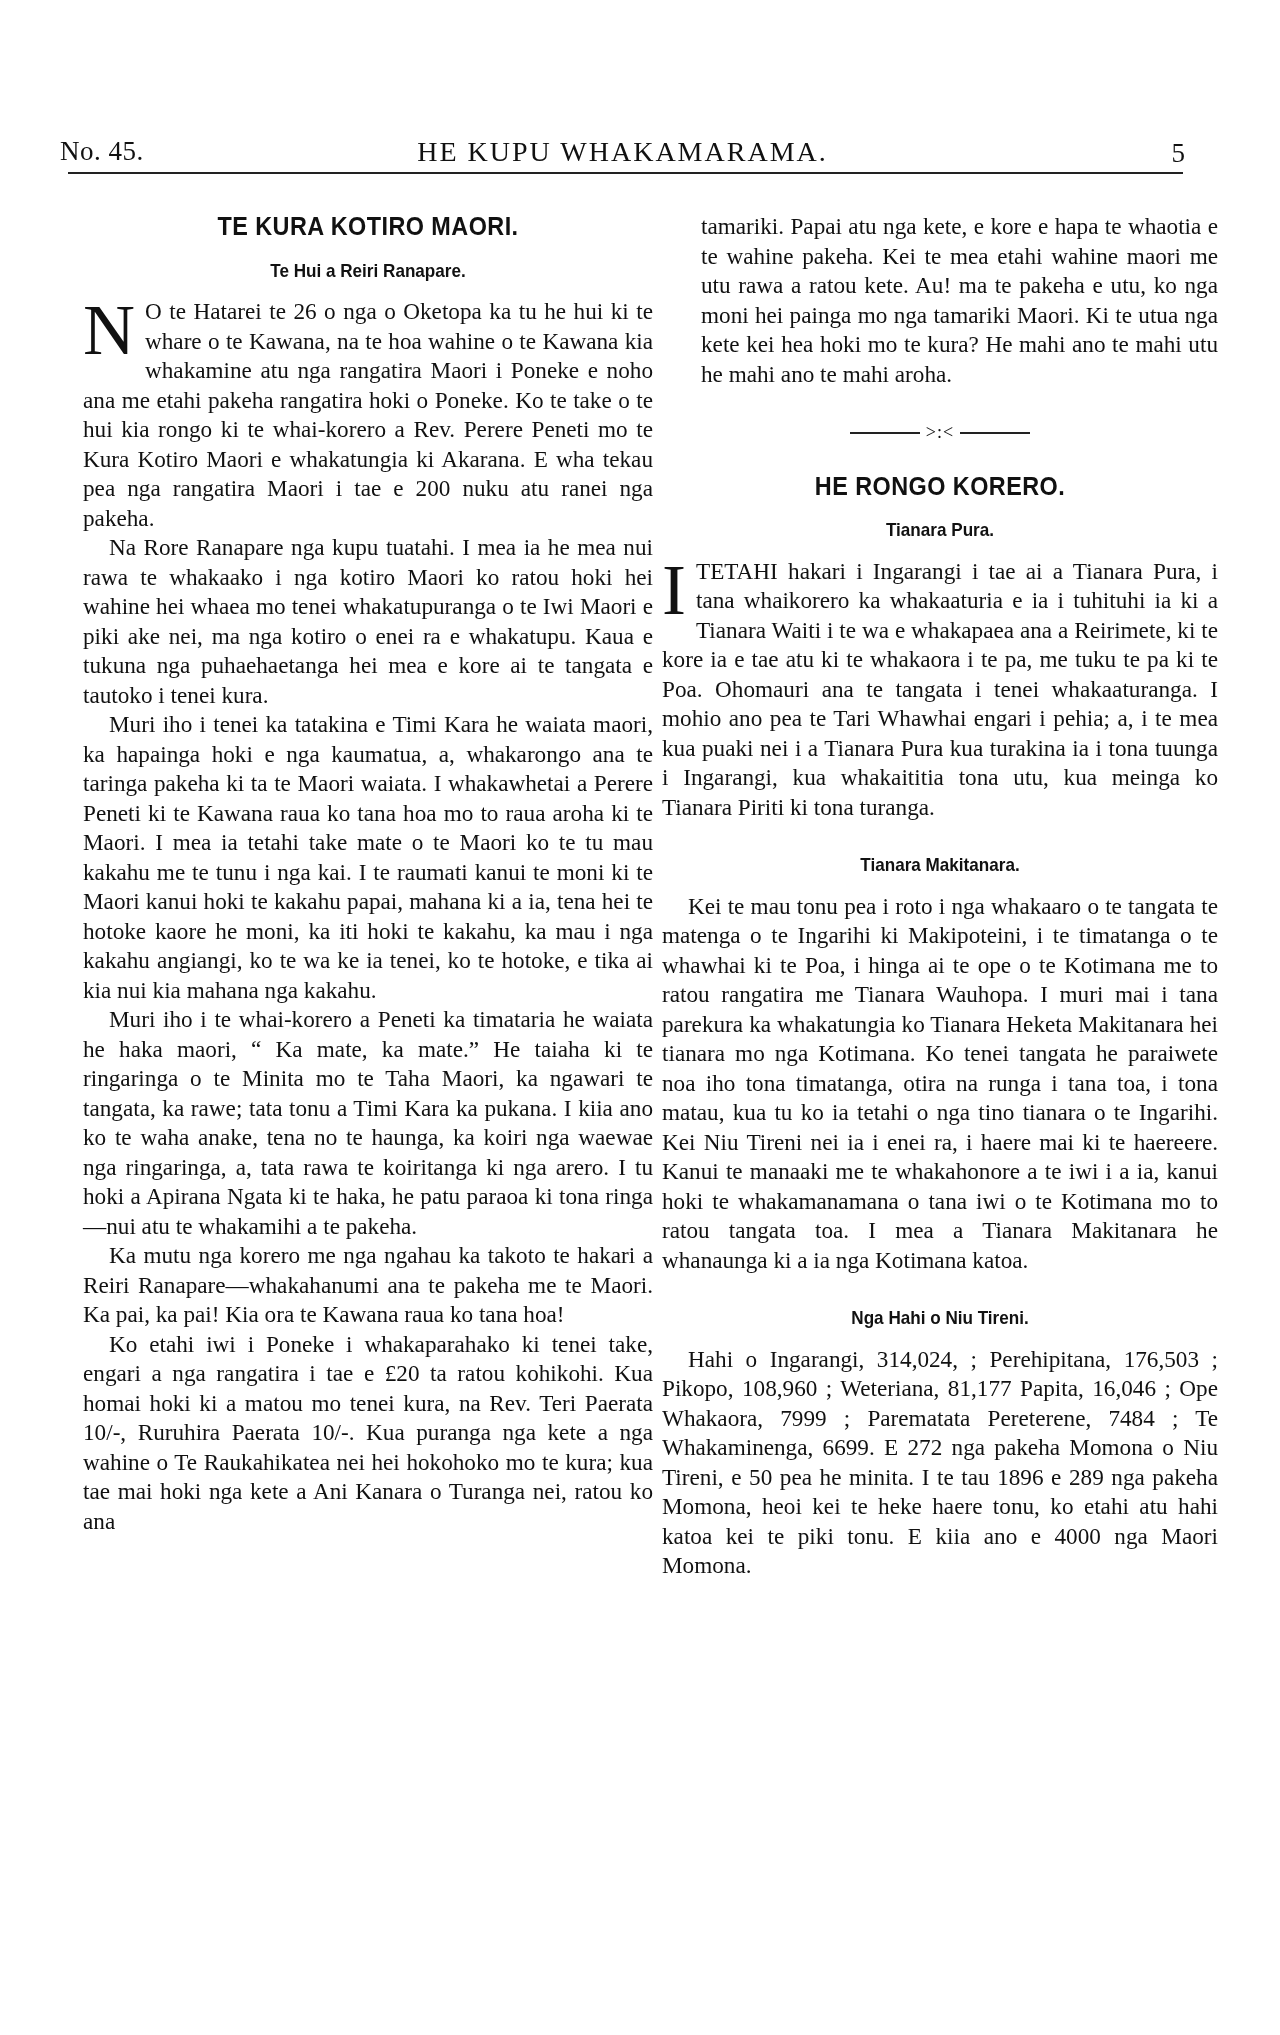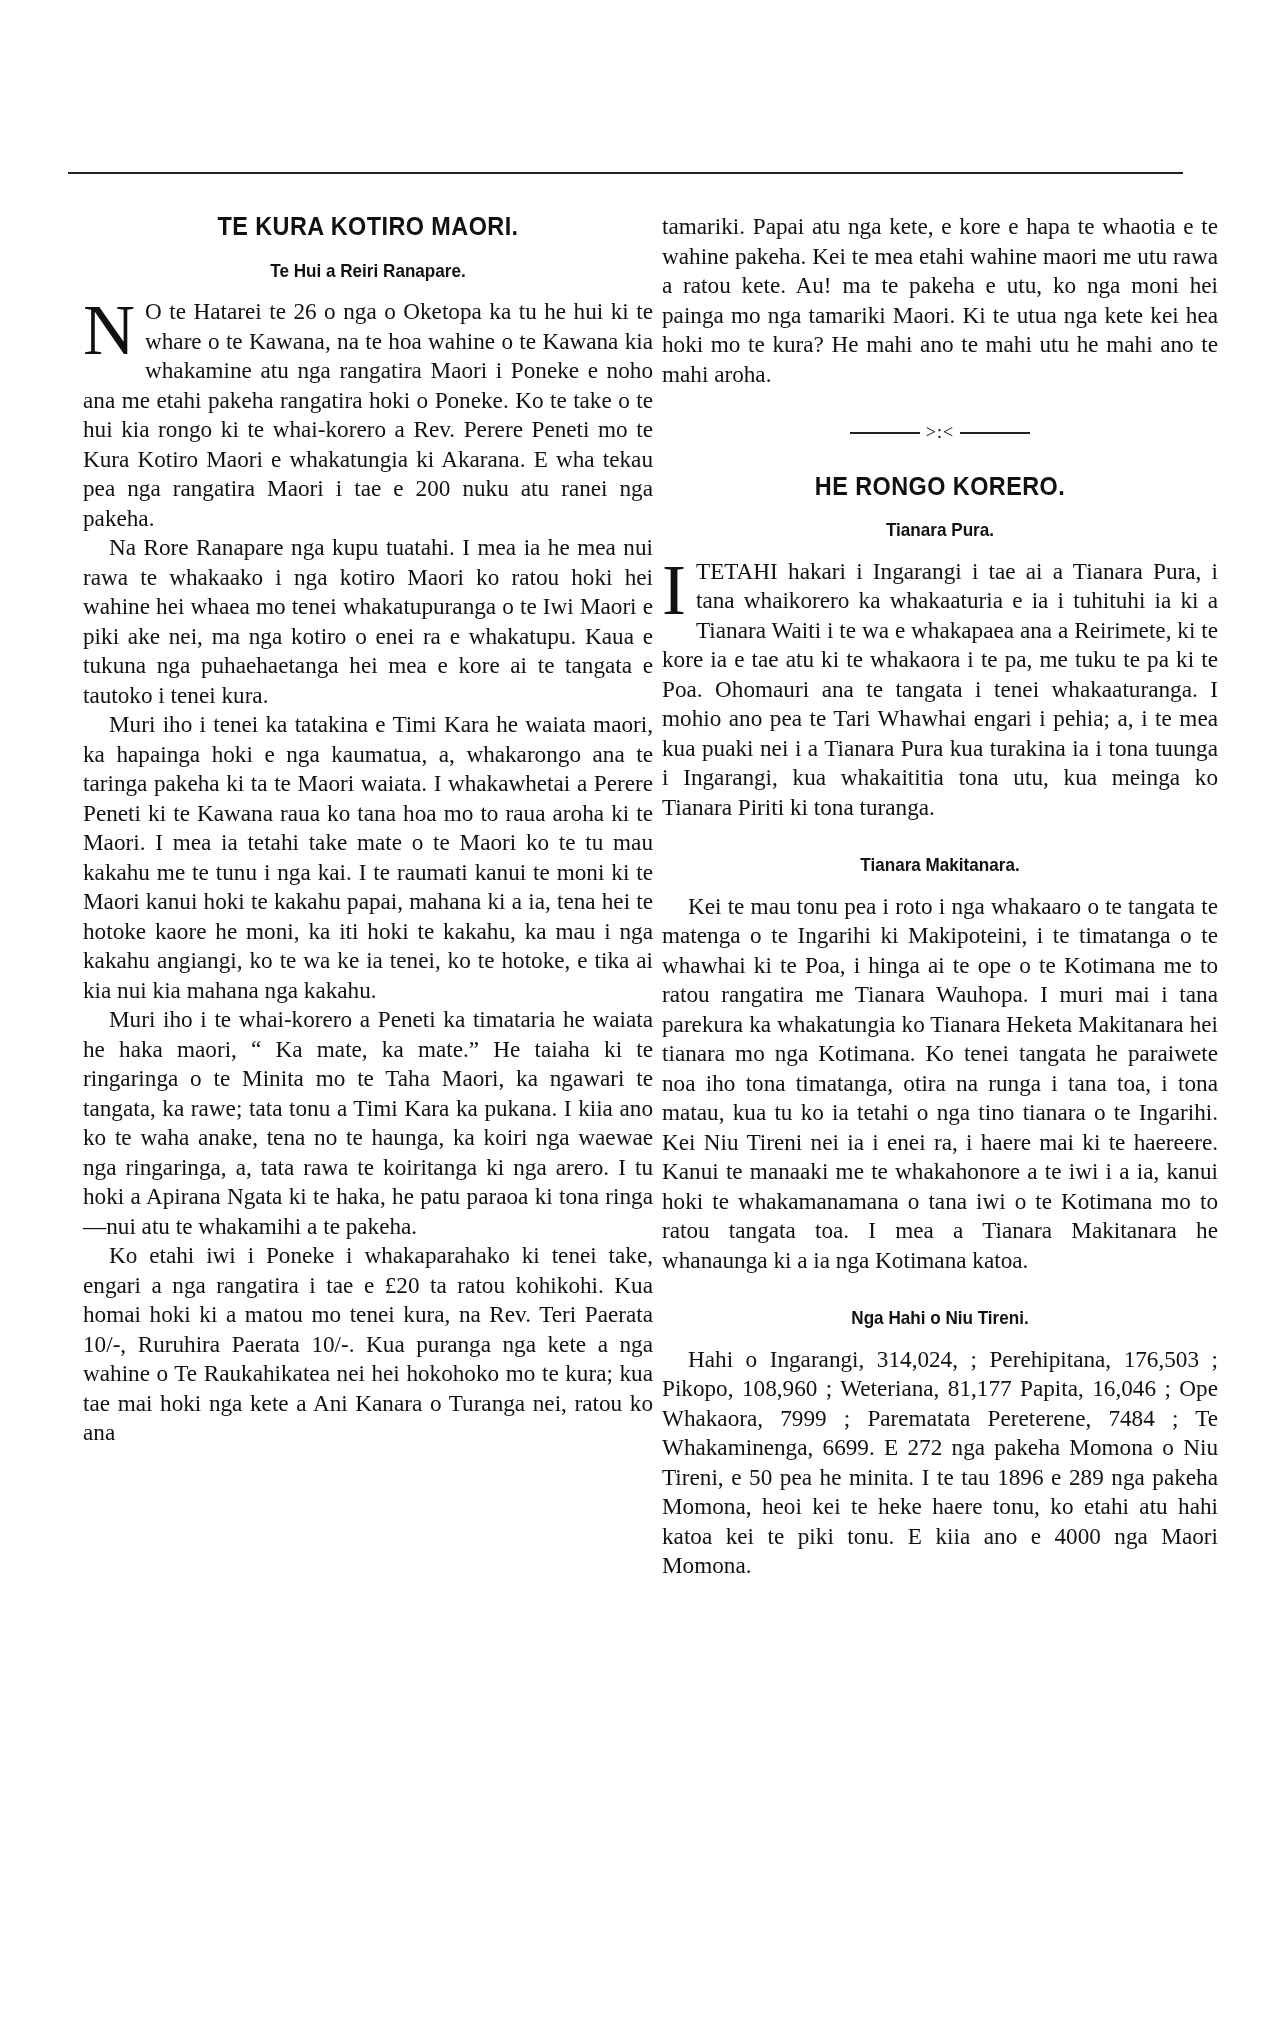--- a/index.html
+++ b/index.html
@@ -9,45 +9,51 @@
   .rh-issue { position: absolute; left: 0; top: 0; font-size: 27px; letter-spacing: 0.5px; }
   .rh-title { position: absolute; left: 0; width: 1125px; top: 0; text-align: center; font-size: 28px; letter-spacing: 2px; }
   .rh-page { position: absolute; right: 0; top: 2px; font-size: 27px; }
   .rh-rule { position: absolute; left: 68px; top: 172px; width: 1115px; height: 0; border-top: 2px solid #222; }
   .col { position: absolute; top: 190px; font-family: "Liberation Serif", serif; font-size: 23.2px; line-height: 29.5px; text-align: justify; }
   .col-left { left: 83px; width: 570px; }
   .col-right { left: 662px; width: 556px; top: 212px; }
   .h1 { font-family: "Liberation Sans", sans-serif; font-weight: bold; font-size: 26px; text-align: center; letter-spacing: 0.5px; margin: 22px 0 14px 0; transform: scaleX(0.9); }
   .h2 { font-family: "Liberation Sans", sans-serif; font-weight: bold; font-size: 19px; text-align: center; margin: 6px 0 12px 0; transform: scaleX(0.9); }
   p { margin: 0; text-indent: 26px; }
-  p.noindent { text-indent: 0; }
+  p.noindent { text-indent: 0; margin-left: 39px; }
   .dropcap-para { text-indent: 0; }
   .dropcap { float: left; font-size: 72px; line-height: 58px; margin: 4px 10px 0 0; font-family: "Liberation Serif", serif; }
   .ornament { text-align: center; margin: 28px 0 24px 0; font-size: 18px; letter-spacing: 1px; }
   .ornament .line { display: inline-block; width: 70px; border-top: 2px solid #222; vertical-align: middle; }
   .ornament .mark { display: inline-block; margin: 0 6px; vertical-align: middle; }
   .gap-lg { height: 22px; }
 </style>
 </head>
 <body>
 
 <div class="page">
 
+  <div class="running-head">
+    <span class="rh-issue">No. 45.</span>
+    <span class="rh-title">HE KUPU WHAKAMARAMA.</span>
+    <span class="rh-page">5</span>
+  </div>
   <div class="rh-rule"></div>
 
   <div class="col col-left">
     <div class="h1">TE KURA KOTIRO MAORI.</div>
     <div class="h2">Te Hui a Reiri Ranapare.</div>
 
     <p class="dropcap-para">
       <span class="dropcap">N</span><span>O te Hatarei te 26 o nga o Oketopa ka tu he hui ki te whare o te Kawana, na te hoa wahine o te Kawana kia whakamine atu nga rangatira Maori i Poneke e noho ana me etahi pakeha rangatira hoki o Poneke. Ko te take o te hui kia rongo ki te whai-korero a Rev. Perere Peneti mo te Kura Kotiro Maori e whakatungia ki Akarana. E wha tekau pea nga rangatira Maori i tae e 200 nuku atu ranei nga pakeha.</span>
     </p>
     <p>Na Rore Ranapare nga kupu tuatahi. I mea ia he mea nui rawa te whakaako i nga kotiro Maori ko ratou hoki hei wahine hei whaea mo tenei whakatupuranga o te Iwi Maori e piki ake nei, ma nga kotiro o enei ra e whakatupu. Kaua e tukuna nga puhaehaetanga hei mea e kore ai te tangata e tautoko i tenei kura.</p>
     <p>Muri iho i tenei ka tatakina e Timi Kara he waiata maori, ka hapainga hoki e nga kaumatua, a, whakarongo ana te taringa pakeha ki ta te Maori waiata. I whakawhetai a Perere Peneti ki te Kawana raua ko tana hoa mo to raua aroha ki te Maori. I mea ia tetahi take mate o te Maori ko te tu mau kakahu me te tunu i nga kai. I te raumati kanui te moni ki te Maori kanui hoki te kakahu papai, mahana ki a ia, tena hei te hotoke kaore he moni, ka iti hoki te kakahu, ka mau i nga kakahu angiangi, ko te wa ke ia tenei, ko te hotoke, e tika ai kia nui kia mahana nga kakahu.</p>
     <p>Muri iho i te whai-korero a Peneti ka timataria he waiata he haka maori, “ Ka mate, ka mate.” He taiaha ki te ringaringa o te Minita mo te Taha Maori, ka ngawari te tangata, ka rawe; tata tonu a Timi Kara ka pukana. I kiia ano ko te waha anake, tena no te haunga, ka koiri nga waewae nga ringaringa, a, tata rawa te koiritanga ki nga arero. I tu hoki a Apirana Ngata ki te haka, he patu paraoa ki tona ringa—nui atu te whakamihi a te pakeha.</p>
+    <p>Ka mutu nga korero me nga ngahau ka takoto te hakari a Reiri Ranapare—whakahanumi ana te pakeha me te Maori. Ka pai, ka pai! Kia ora te Kawana raua ko tana hoa!</p>
     <p>Ko etahi iwi i Poneke i whakaparahako ki tenei take, engari a nga rangatira i tae e £20 ta ratou kohikohi. Kua homai hoki ki a matou mo tenei kura, na Rev. Teri Paerata 10/-, Ruruhira Paerata 10/-. Kua puranga nga kete a nga wahine o Te Raukahikatea nei hei hokohoko mo te kura; kua tae mai hoki nga kete a Ani Kanara o Turanga nei, ratou ko ana</p>
   </div>
 
   <div class="col col-right">
     <p class="noindent">tamariki. Papai atu nga kete, e kore e hapa te whaotia e te wahine pakeha. Kei te mea etahi wahine maori me utu rawa a ratou kete. Au! ma te pakeha e utu, ko nga moni hei painga mo nga tamariki Maori. Ki te utua nga kete kei hea hoki mo te kura? He mahi ano te mahi utu he mahi ano te mahi aroha.</p>
 
     <div class="ornament">
       <span class="line"></span><span class="mark">&gt;:&lt;</span><span class="line"></span>
     </div>
 

